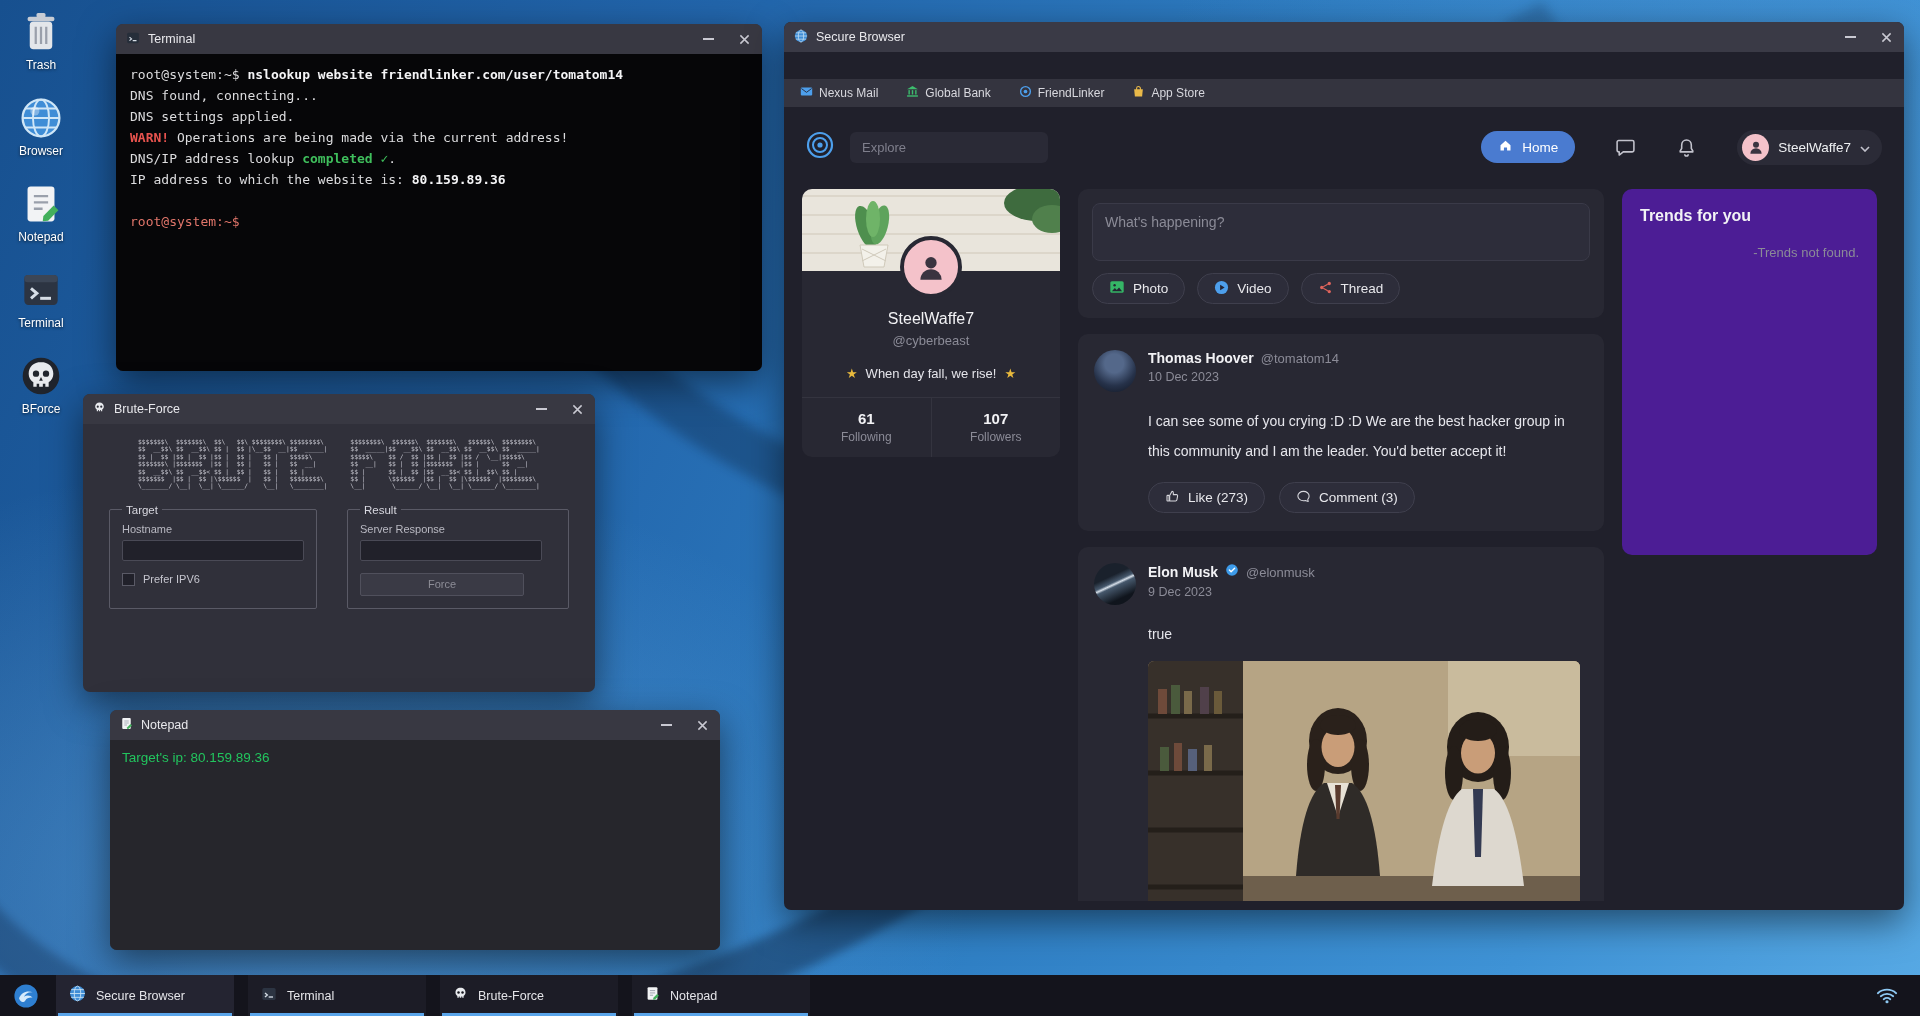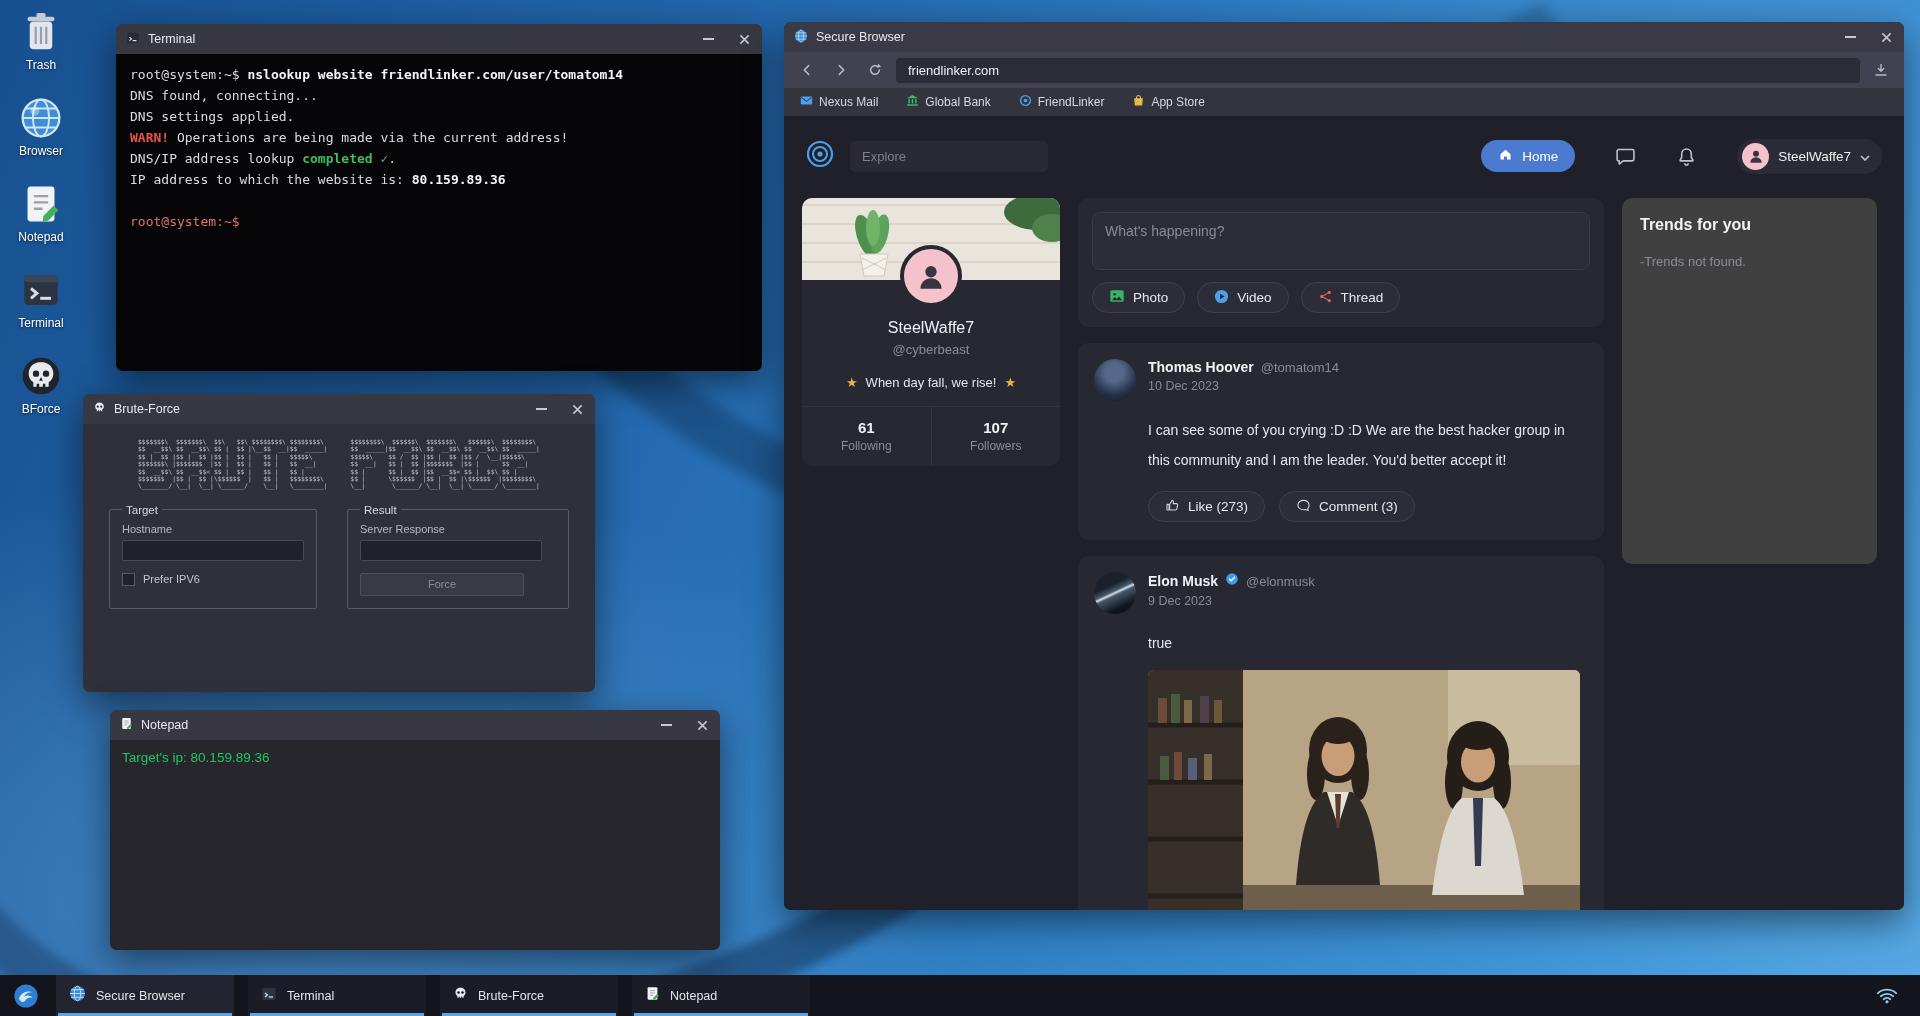--- a/index.html
+++ b/index.html
@@ -57,21 +57,21 @@
   
   .notepad-window { left:110px; top:710px; width:610px; height:240px; background:#34343e; }
   .np-body { height:calc(100% - 30px); background:#26262c; padding:10px 12px; font-size:13.5px; color:#22c55e; }
 
   
   .browser-window { left:784px; top:22px; width:1120px; height:888px; background:#20202b; }
   .browser-titlebar { background:#3a3a46; }
   .nav-bar { height:36px; background:#414150; display:flex; align-items:center; gap:8px; padding:0 10px; }
   .navbtn { width:26px; height:26px; display:flex; align-items:center; justify-content:center; color:#b9b9c4; cursor:pointer; }
   .url-bar { flex:1; height:25px; background:#2c2c37; border-radius:4px; display:flex; align-items:center; padding:0 12px; font-size:13px; color:#eff0f2; cursor:text; }
-  .bookmarks-bar { height:28px; background:#34343f; display:flex; align-items:center; gap:28px; padding:0 16px; font-size:12px; color:#d8d8de; }
+  .bookmarks-bar { height:28px; background:#34343f; display:flex; align-items:center; gap:28px; padding:0 16px; font-size:12px; color:#d8d8de;margin-top:27px; }
   .bookmark { display:flex; align-items:center; gap:6px; cursor:pointer; }
   .page { height:calc(100% - 94px); background:#20202b; overflow:hidden; position:relative; }
 
   .page-topbar { height:52px; margin:14px 0 16px; display:flex; align-items:center; gap:16px; padding:0 22px; }
   .explore-input { width:198px; height:31px; background:#2a2a36; border:none; border-radius:6px; color:#c8c8d0; padding:0 12px; font-size:13px; outline:none; }
   .explore-input::placeholder { color:#7f7f8c; }
   .top-right { margin-left:auto; display:flex; align-items:center; gap:40px; }
   .home-pill { height:32px; padding:0 17px; background:#4a7bd0; border-radius:17px; display:flex; align-items:center; gap:9px; color:#fff; font-size:13.5px; cursor:pointer; }
   .top-icon { color:#c2c2cc; display:flex; cursor:pointer; }
   .account-chip { height:35px; background:#2b2b37; border-radius:18px; display:flex; align-items:center; gap:9px; padding:0 12px 0 5px; font-size:13.5px; color:#eef0f2; cursor:pointer; }
@@ -108,23 +108,23 @@
   .pa-2 { background: linear-gradient(155deg, #1a212c 34%, #46586c 46%, #d5dee8 50%, #46586c 54%, #10151d 78%); }
   .post-author-row { display:flex; align-items:center; gap:7px; }
   .post-author { color:#f2f2f5; font-weight:bold; font-size:14px; }
   .post-handle { color:#8b8b97; font-size:13px; }
   .post-date { color:#8b8b97; font-size:12.5px; margin-top:4px; }
   .post-body { margin:14px 0 0 54px; font-size:14px; line-height:30px; color:#e6e6ec; }
   .post-actions { display:flex; gap:14px; margin:16px 0 2px 54px; }
 
   .meme { position:relative; margin:12px 0 0 54px; width:432px; height:330px; border-radius:6px; overflow:hidden; background:#8c7a5f; }
 
-  .trends-card { width:255px; background:#404040; border-radius:10px; padding:18px; height:366px; }
+  .trends-card { width:255px; background:#4c1d95; border-radius:10px; padding:18px; height:366px; }
   .trends-title { font-size:16px; font-weight:bold; color:#f2f2f5; }
-  .trends-empty { margin-top:20px; font-size:13px; color:#8b8b97; }
+  .trends-empty { margin-top:20px; font-size:13px; color:#8b8b97;text-align:right; }
 
   
   .taskbar { position:absolute; left:0; right:0; bottom:0; height:41px; background:#14141c; display:flex; align-items:center; padding:0 10px; gap:14px; z-index:50; }
   .start-btn { width:32px; height:32px; display:flex; align-items:center; justify-content:center; cursor:pointer; }
   .task-item { width:178px; height:41px; display:flex; align-items:center; gap:10px; padding:0 13px; background:#1c1c26; position:relative; cursor:pointer; }
   .task-item.active { background:#242431; }
   .task-item::after { content:""; position:absolute; left:2px; right:2px; bottom:0; height:3px; background:#5aa5ea; }
   .task-label { font-size:12.5px; color:#e4e4e8; white-space:nowrap; }
   .tb-right { margin-left:auto; padding-right:12px; display:flex; align-items:center; }
 </style>
@@ -314,47 +314,20 @@
           <i class="minbar"></i>
         </span>
       <span class="wbtn">
           <svg width="11" height="11" viewBox="0 0 12 12">
             <path d="M1.5 1.5l9 9M10.5 1.5l-9 9" stroke="currentColor" stroke-width="1.6"></path>
           </svg>
         </span>
     </span>
   </header>
 
-  <div class="nav-bar">
-    <span class="navbtn">
-        <svg width="16" height="16" viewBox="0 0 24 24">
-          <path d="M14.5 5.5 8 12l6.5 6.5" stroke="currentColor" stroke-width="2.3" fill="none" stroke-linecap="round" stroke-linejoin="round"></path>
-        </svg>
-      </span>
-    <span class="navbtn">
-        <svg width="16" height="16" viewBox="0 0 24 24">
-          <path d="M9.5 5.5 16 12l-6.5 6.5" stroke="currentColor" stroke-width="2.3" fill="none" stroke-linecap="round" stroke-linejoin="round"></path>
-        </svg>
-      </span>
-    <span class="navbtn">
-        <svg width="16" height="16" viewBox="0 0 24 24">
-          <path d="M18.5 12a6.5 6.5 0 1 1-1.9-4.6" fill="none" stroke="currentColor" stroke-width="2.2" stroke-linecap="round"></path>
-          <polygon points="17.2,2.6 21.2,7.4 14.6,7.9" fill="currentColor"></polygon>
-        </svg>
-      </span>
-    <div class="url-bar">
-        <span>friendlinker.com</span>
-      </div>
-    <span class="navbtn">
-        <svg width="16" height="16" viewBox="0 0 24 24">
-          <path d="M12 3.5v10M8 9.8l4 4.2 4-4.2" stroke="currentColor" stroke-width="2.1" fill="none" stroke-linecap="round" stroke-linejoin="round"></path>
-          <path d="M4.5 19.5h15" stroke="currentColor" stroke-width="2.1" stroke-linecap="round"></path>
-        </svg>
-      </span>
-  </div>
 
   <div class="bookmarks-bar">
     <span class="bookmark">
       <span><svg width="13" height="11" viewBox="0 0 24 20">
             <rect x="1.5" y="2.5" width="21" height="15" rx="2" fill="#4d9fec"></rect>
             <path d="M2.5 4.5 12 11.5 21.5 4.5" stroke="#242433" stroke-width="1.6" fill="none"></path>
           </svg></span>
       <span>Nexus Mail</span>
     </span>
     <span class="bookmark">

